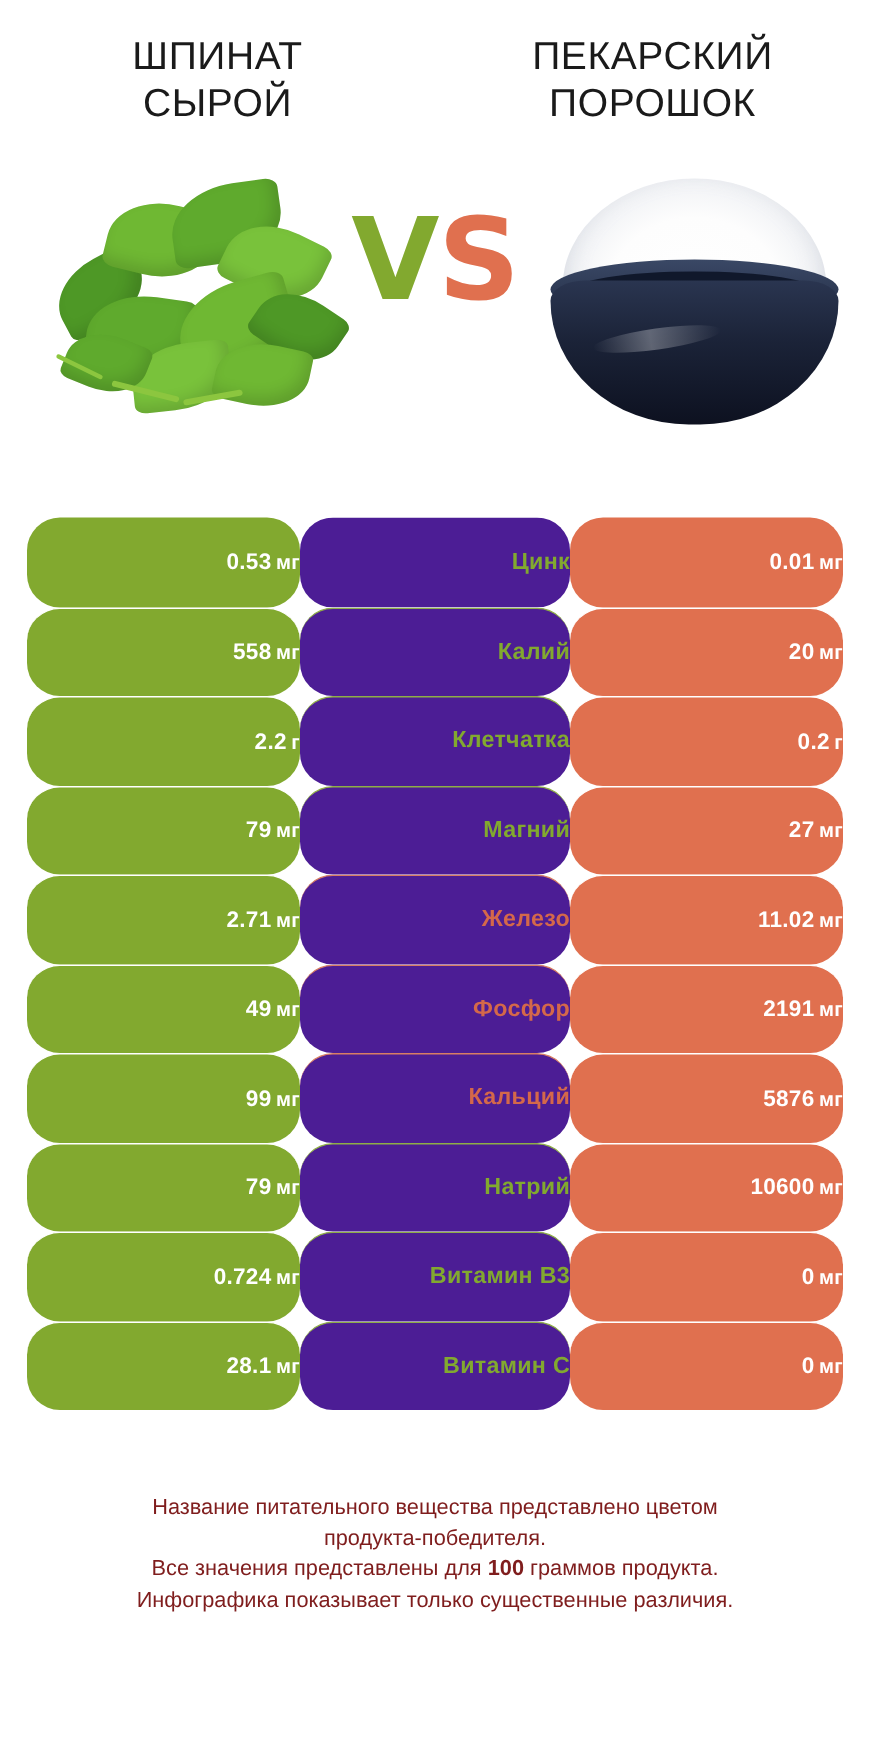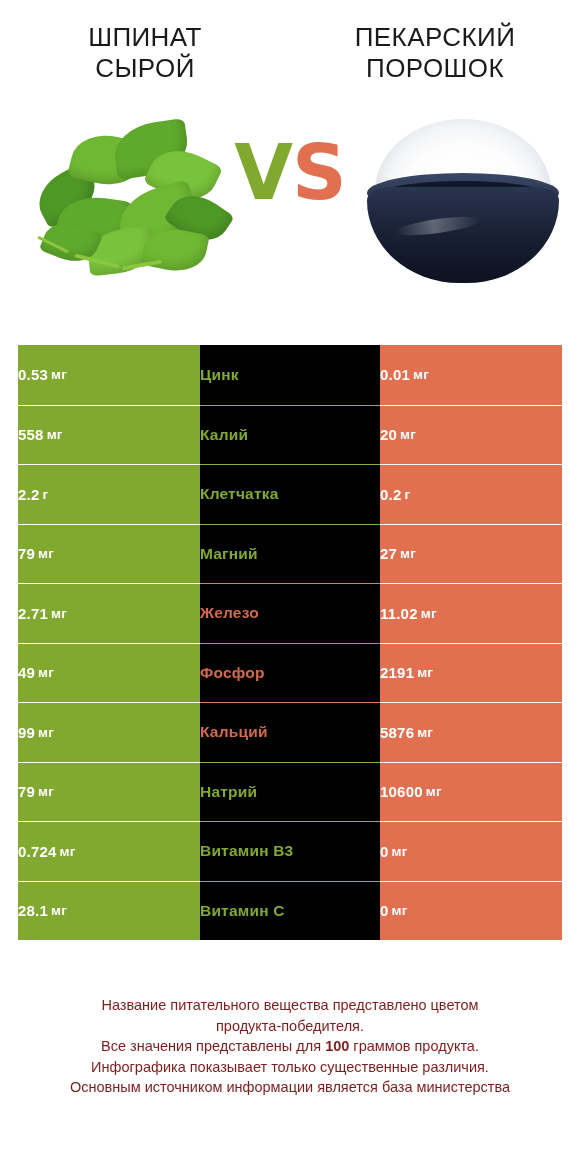--- a/index.html
+++ b/index.html
@@ -128,34 +128,35 @@
     width: 544px;
   }
   .row {
     display: flex;
     height: 59.5px;
     align-items: stretch;
   }
   .cell {
     display: flex;
     align-items: center;
-    justify-content: flex-start;
+    justify-content: flex-end;
     font-size: 15px;
     letter-spacing: .2px;
+    border-radius: 22px;
   }
   .cell-left, .cell-right {
     width: 182px;
     color: #ffffff;
     font-weight: 700;
   }
   .cell-left  { background: #82a92f; }
   .cell-right { background: #e0704f; }
   .cell-mid {
     width: 180px;
-    background: #000000;
+    background: #4c1d95;
     font-weight: 700;
     font-size: 15.5px;
     border-top: 1px solid transparent;
   }
   .row:first-child .cell-mid { border-top-color: transparent; }
   .row.win-left  .cell-mid { color: #82a92f; }
   .row.win-right .cell-mid { color: #d4684a; }
   .row.win-left:not(:first-child)  .cell-mid { border-top-color: #8fae46; }
   .row.win-right:not(:first-child) .cell-mid { border-top-color: #d97e63; }
   .row:not(:first-child) .cell-left,
@@ -359,14 +360,13 @@
         <span class="unit">мг</span>
       </div>
     </div>
   </div>
 
 <div class="footer">
   <div>Название питательного вещества представлено цветом</div>
   <div>продукта-победителя.</div>
   <div><span>Все значения представлены для </span><b>100</b><span> граммов продукта.</span></div>
   <div>Инфографика показывает только существенные различия.</div>
-  <div>Основным источником информации является база министерства</div>
 </div>
 
 </body></html>

